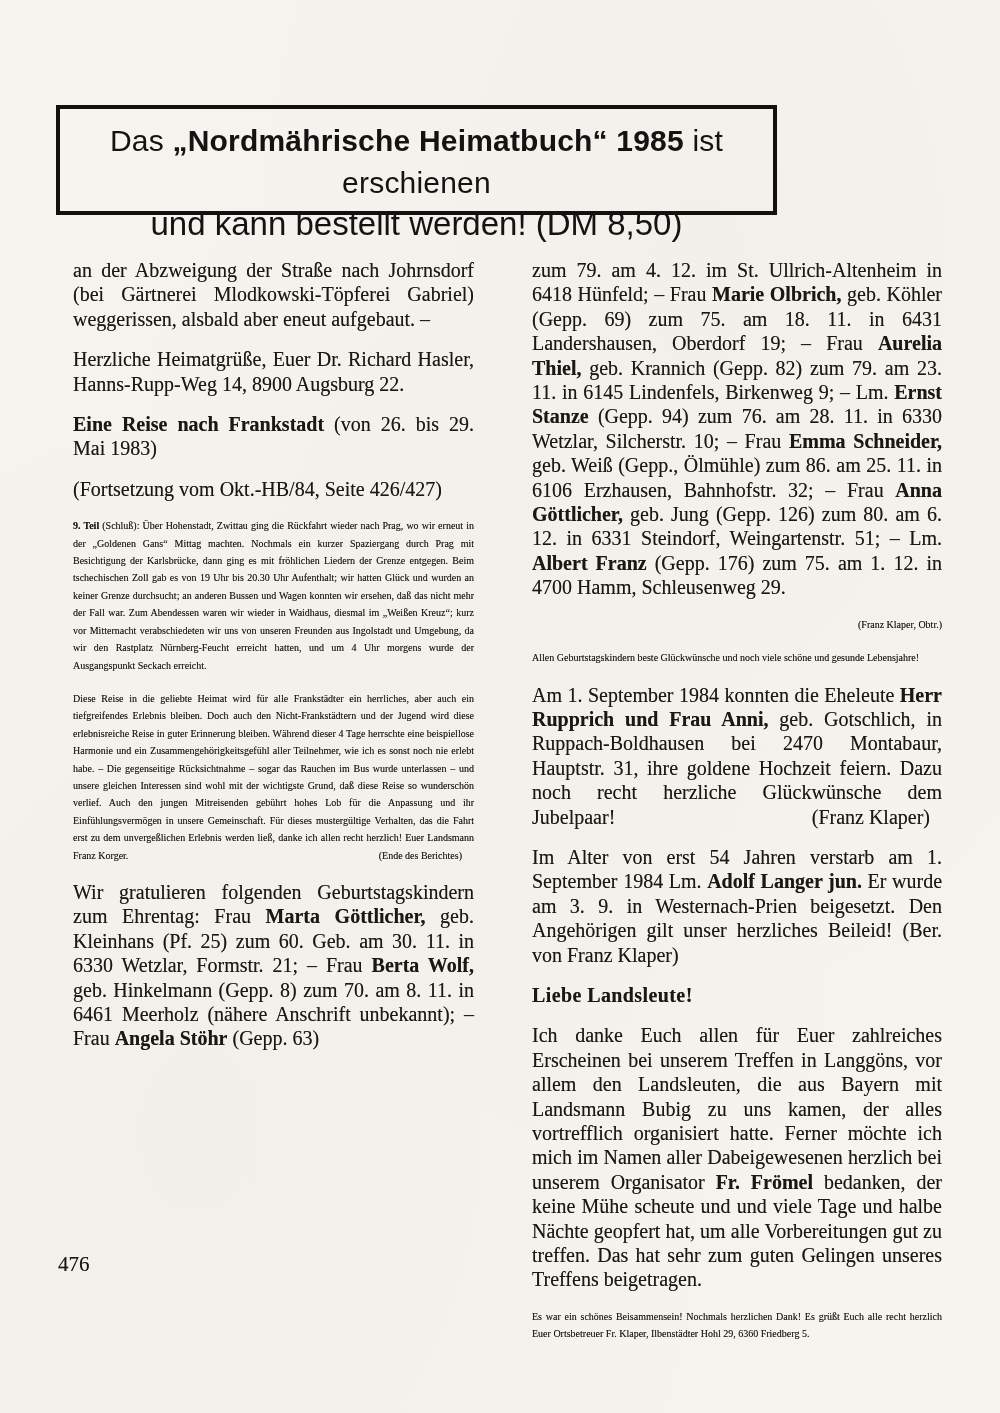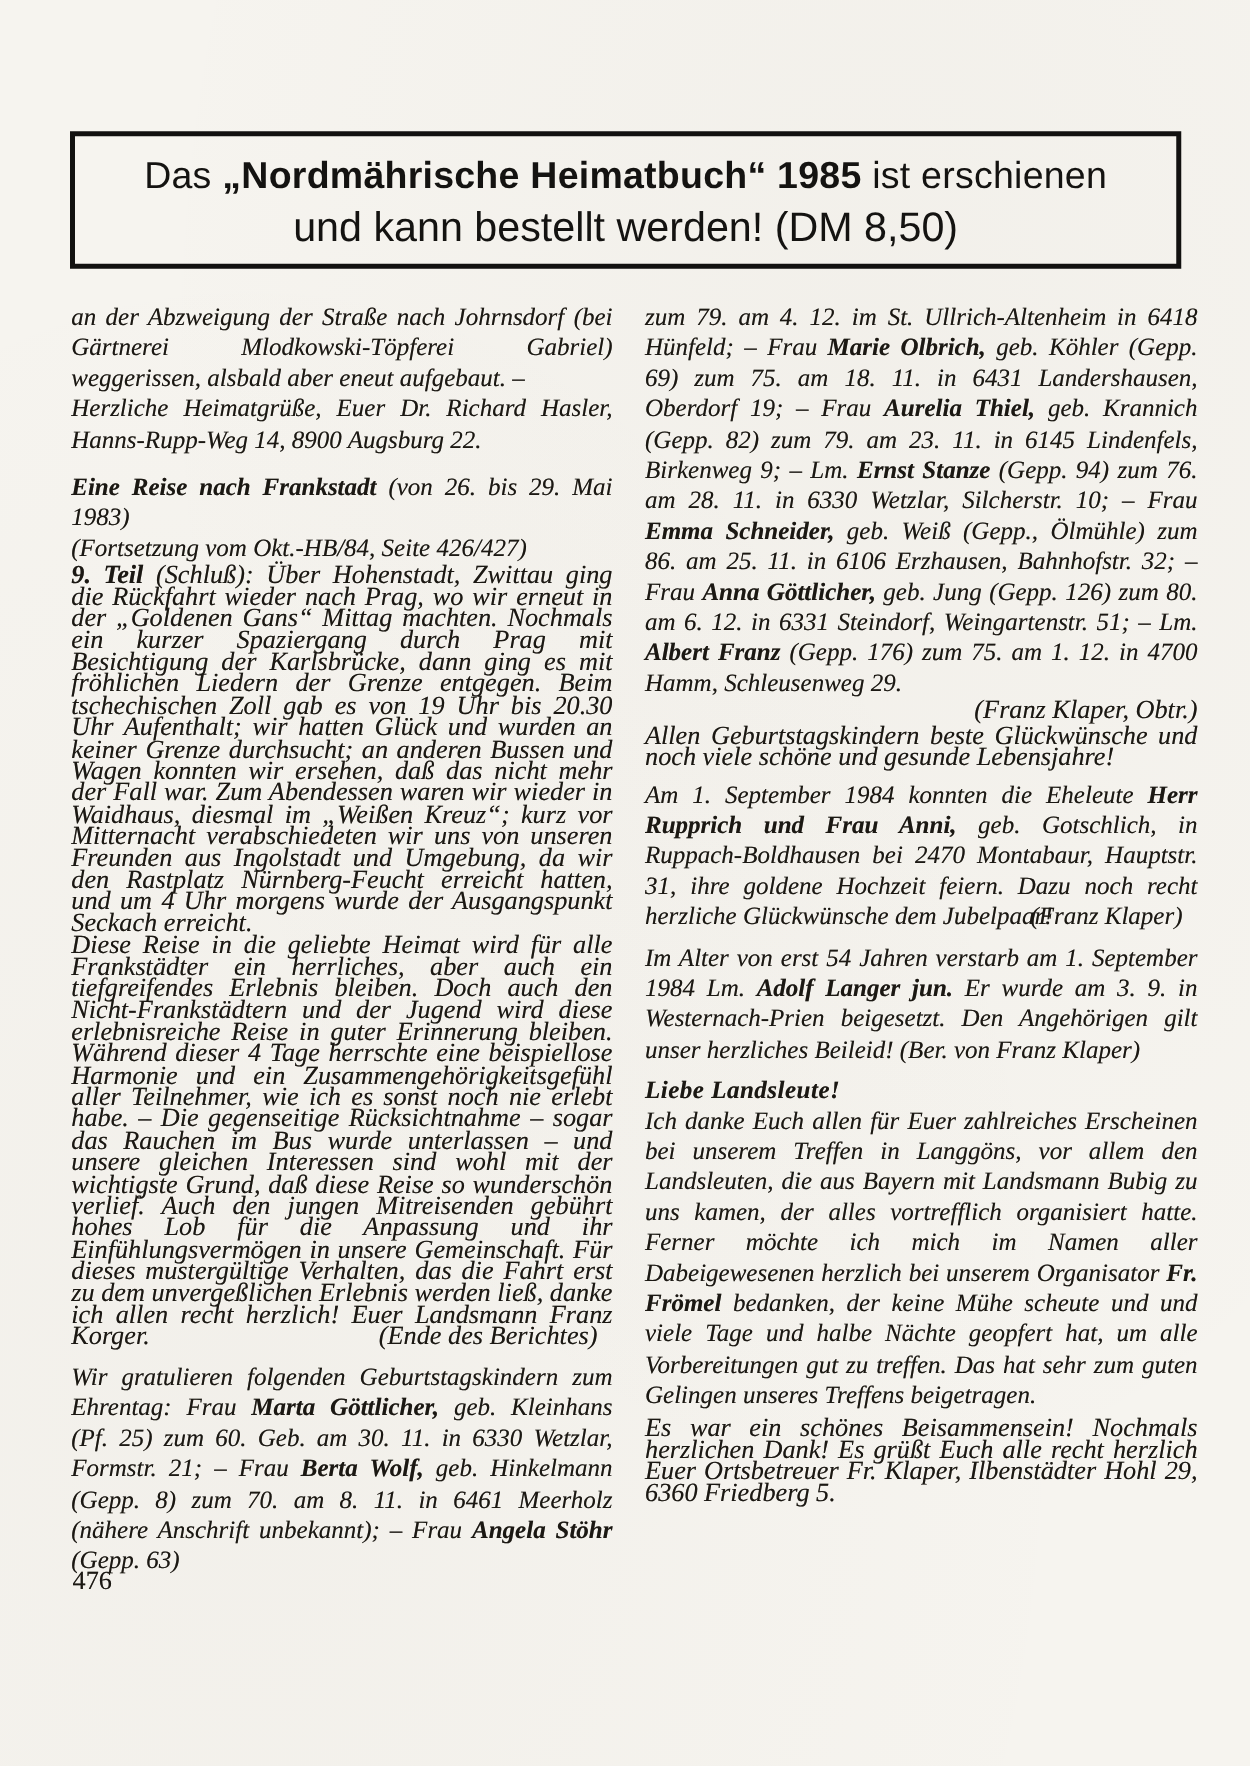--- a/index.html
+++ b/index.html
@@ -10,41 +10,41 @@
     background:
       radial-gradient(ellipse at 70% 20%, rgba(120,110,90,0.03), transparent 60%),
       radial-gradient(ellipse at 20% 80%, rgba(120,110,90,0.03), transparent 60%),
       #f6f4ef;
     overflow:hidden;
     font-family:"Liberation Serif","DejaVu Serif",serif;
     color:#1b1813;
   }
   
   .masthead{
-    position:absolute;left:56px;top:105px;width:889px;height:110px;
+    position:absolute;left:56px;top:105px;width:721px;height:110px;
     box-sizing:border-box;border:4px solid #121110;
     text-align:center;
     font-family:"Liberation Sans","DejaVu Sans",sans-serif;
     color:#141311;
   }
   .masthead .l1{margin-top:11px;font-size:30px;line-height:42px;letter-spacing:0.2px;}
   .masthead .l1 strong{font-weight:bold;}
   .masthead .l2{font-size:33px;line-height:40px;}
   
   .columns{
     position:absolute;left:57px;top:242px;width:901px;
     display:flex;gap:26px;
     text-align:justify;
     text-shadow:0 0 0.4px rgba(20,16,10,0.5);
   }
   .col-left{width:433px;}
   .col-right{width:442px;}
-  .block{position:relative;margin:0;font-style:italic;}
+  .block{position:relative;margin:16px;}
   .large{font-size:20px;line-height:24.4px;}
-  .small{font-size:21px;line-height:17.4px;}
+  .small{font-size:10px;line-height:17.4px;}
   .heading{letter-spacing:0.4px;}
   .right{text-align:right;}
   .b{font-weight:bold;}
   .tail{position:absolute;right:12px;bottom:0;}
   .page-number{
     position:absolute;left:58px;top:1252px;
     font-size:21px;text-shadow:0 0 0.4px rgba(20,16,10,0.5);
   }
 </style>
 </head>

